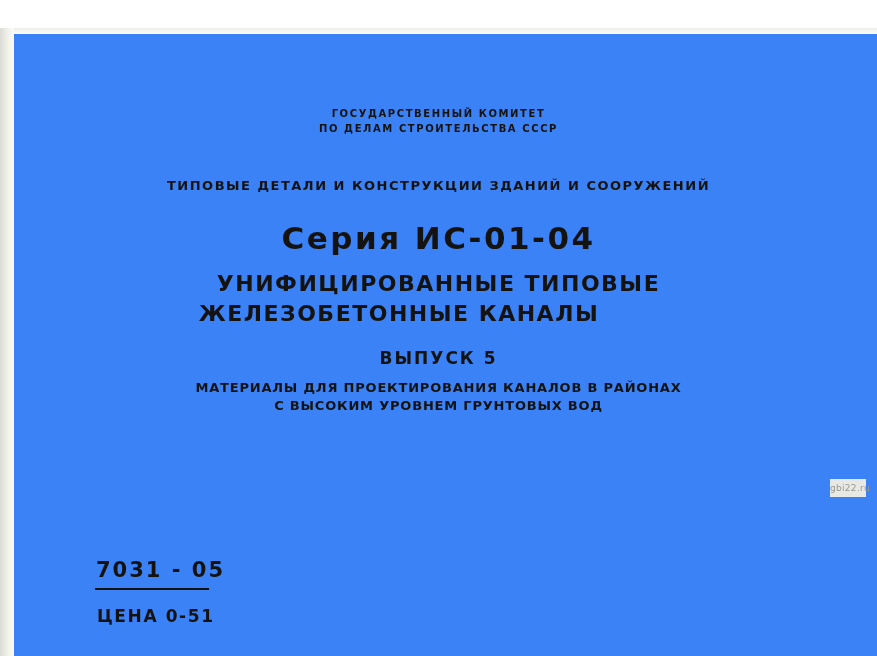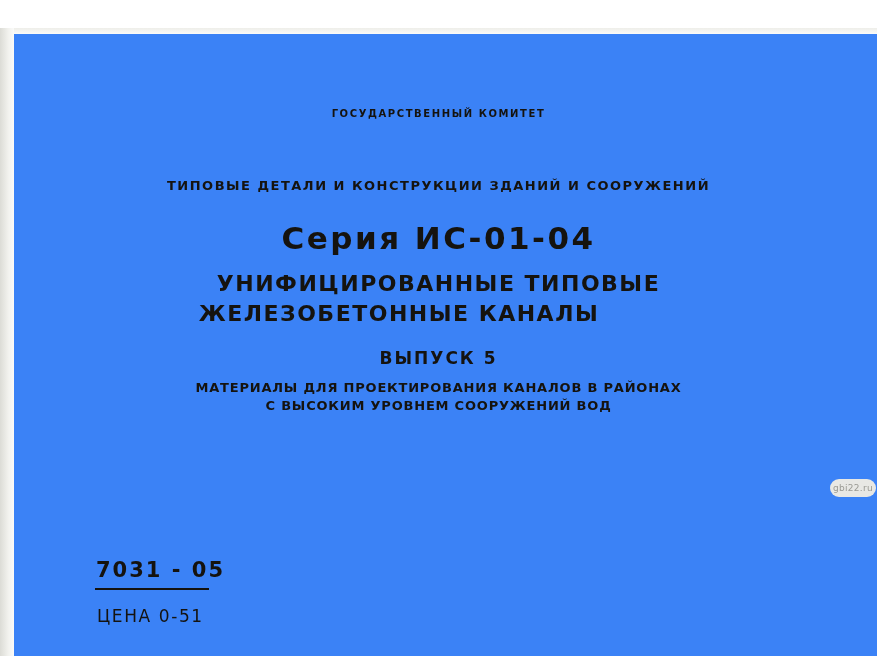--- a/index.html
+++ b/index.html
@@ -99,30 +99,29 @@
   }
   .subtitle-line2 {
     left: 0; top: 370px; width: 877px;
     font-size: 13px;
     letter-spacing: 0.8px;
   }
 
   .watermark {
     position: absolute;
     left: 830px; top: 451px;
-    width: 46px; height: 18px;
+    width: 36px; height: 18px;
     background: #e8e8e4;
     color: #9a9a93;
     font-family: "DejaVu Sans", sans-serif;
     font-size: 9px;
     line-height: 18px;
     text-align: center;
     letter-spacing: 0.3px;
     white-space: nowrap;
-    border-radius: 9px;
   }
 
   .code-number {
     position: absolute;
     left: 96px; top: 530px;
     font-family: "DejaVu Sans", sans-serif;
     font-size: 21px;
     font-weight: bold;
     letter-spacing: 2px;
     color: #15130f;
@@ -132,49 +131,50 @@
     position: absolute;
     left: 95px; top: 560px;
     width: 114px; height: 2px;
     background: #15130f;
   }
   .price {
     position: absolute;
     left: 97px; top: 578px;
     font-family: "DejaVu Sans", sans-serif;
     font-size: 17px;
-    font-weight: normal;
+    font-weight: bold;
     letter-spacing: 1.6px;
     color: #15130f;
     white-space: nowrap;
   }
 </style>
 </head>
 <body>
 
 <div class="page">
   <div class="scan-edge-top"></div>
   <div class="scan-edge-left"></div>
   <div class="scan-edge-bottom"></div>
 
   <div class="content">
 
     <div class="txt org-line1">ГОСУДАРСТВЕННЫЙ КОМИТЕТ</div>
+    <div class="txt org-line2">ПО ДЕЛАМ СТРОИТЕЛЬСТВА СССР</div>
 
     <div class="txt series-kind">ТИПОВЫЕ ДЕТАЛИ И КОНСТРУКЦИИ ЗДАНИЙ И СООРУЖЕНИЙ</div>
 
     <div class="txt series-code">Серия ИС-01-04</div>
 
     <div class="txt title-line1">УНИФИЦИРОВАННЫЕ ТИПОВЫЕ</div>
     <div class="txt title-line2">ЖЕЛЕЗОБЕТОННЫЕ КАНАЛЫ</div>
 
     <div class="txt issue">ВЫПУСК 5</div>
 
     <div class="txt subtitle-line1">МАТЕРИАЛЫ ДЛЯ ПРОЕКТИРОВАНИЯ КАНАЛОВ В РАЙОНАХ</div>
-    <div class="txt subtitle-line2">С ВЫСОКИМ УРОВНЕМ СООРУЖЕНИЙ ВОД</div>
+    <div class="txt subtitle-line2">С ВЫСОКИМ УРОВНЕМ ГРУНТОВЫХ ВОД</div>
 
     <div class="watermark">gbi22.ru</div>
 
     <div class="code-number">7031 - 05</div>
     <div class="code-underline"></div>
 
     <div class="price">ЦЕНА 0-51</div>
 
   </div>
 </div>

